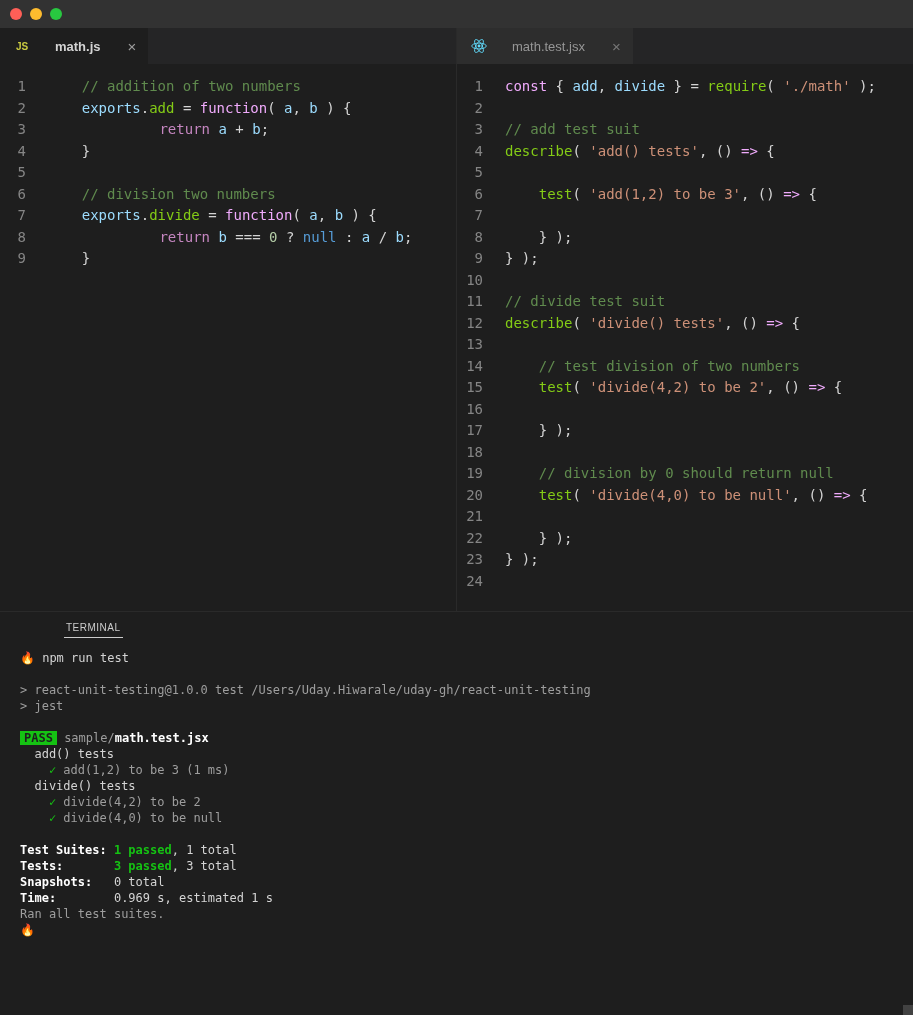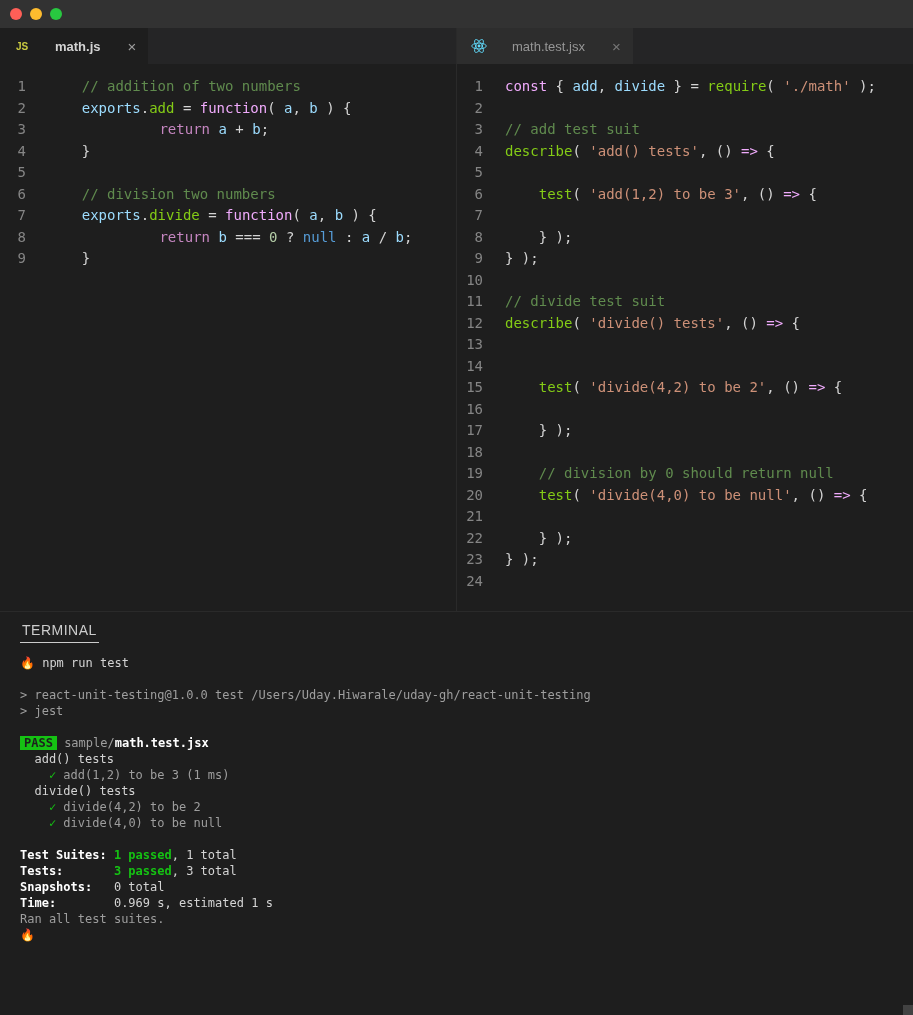--- a/index.html
+++ b/index.html
@@ -63,21 +63,21 @@
     .tok-num    { color: #b5cea8; }
     .tok-kw2    { color: #c586c0; margin-left: 44px; }
     .tok-const  { color: #569cd6; }
     .terminal-panel {
       height: 404px; border-top: 1px solid #2a2a2a;
       display: flex; flex-direction: column;
       background: #1e1e1e;
     }
     .term-tabs {
       display: flex; padding: 6px 20px 0 20px; font-family: -apple-system, sans-serif;
-      font-size: 14px; letter-spacing: 0.5px; color: #cccccc;
+      font-size: 10px; letter-spacing: 0.5px; color: #cccccc; margin-left: 44px;
     }
     .term-tab {
       padding: 4px 2px; border-bottom: 1px solid #cccccc; cursor: pointer;
     }
     .term-body {
       flex: 1; padding: 12px 20px; overflow: auto;
       font-size: 12px; line-height: 16px; white-space: pre;
     }
     .pass-badge {
       background: #15c213; color: #1e1e1e; padding: 0 4px; font-weight: bold;
@@ -145,21 +145,21 @@
         <div class="codeline"><span class="ln">4</span><span class="txt"><span class="tok-fn">describe</span><span>( </span><span class="tok-str">'add() tests'</span><span>, () </span><span class="tok-keyword">=&gt;</span><span> {</span></span></div>
         <div class="codeline"><span class="ln">5</span><span class="txt"><span>    </span></span></div>
         <div class="codeline"><span class="ln">6</span><span class="txt"><span>    </span><span class="tok-fn">test</span><span>( </span><span class="tok-str">'add(1,2) to be 3'</span><span>, () </span><span class="tok-keyword">=&gt;</span><span> {</span></span></div>
         <div class="codeline"><span class="ln">7</span></div>
         <div class="codeline"><span class="ln">8</span><span class="txt"><span>    } );</span></span></div>
         <div class="codeline"><span class="ln">9</span><span class="txt"><span>} );</span></span></div>
         <div class="codeline"><span class="ln">10</span><span class="txt"> </span></div>
         <div class="codeline"><span class="ln">11</span><span class="txt"><span class="tok-comment">// divide test suit</span></span></div>
         <div class="codeline"><span class="ln">12</span><span class="txt"><span class="tok-fn">describe</span><span>( </span><span class="tok-str">'divide() tests'</span><span>, () </span><span class="tok-keyword">=&gt;</span><span> {</span></span></div>
         <div class="codeline"><span class="ln">13</span><span class="txt"> </span></div>
-        <div class="codeline"><span class="ln">14</span></div>
+        <div class="codeline"><span class="ln">14</span><span class="txt"><span>    </span><span class="tok-comment">// test division of two numbers</span></span></div>
         <div class="codeline"><span class="ln">15</span><span class="txt"><span>    </span><span class="tok-fn">test</span><span>( </span><span class="tok-str">'divide(4,2) to be 2'</span><span>, () </span><span class="tok-keyword">=&gt;</span><span> {</span></span></div>
         <div class="codeline"><span class="ln">16</span></div>
         <div class="codeline"><span class="ln">17</span><span class="txt"><span>    } );</span></span></div>
         <div class="codeline"><span class="ln">18</span><span class="txt"> </span></div>
         <div class="codeline"><span class="ln">19</span><span class="txt"><span>    </span><span class="tok-comment">// division by 0 should return null</span></span></div>
         <div class="codeline"><span class="ln">20</span><span class="txt"><span>    </span><span class="tok-fn">test</span><span>( </span><span class="tok-str">'divide(4,0) to be null'</span><span>, () </span><span class="tok-keyword">=&gt;</span><span> {</span></span></div>
         <div class="codeline"><span class="ln">21</span></div>
         <div class="codeline"><span class="ln">22</span><span class="txt"><span>    } );</span></span></div>
         <div class="codeline"><span class="ln">23</span><span class="txt"><span>} );</span></span></div>
         <div class="codeline"><span class="ln">24</span><span class="txt"> </span></div>

